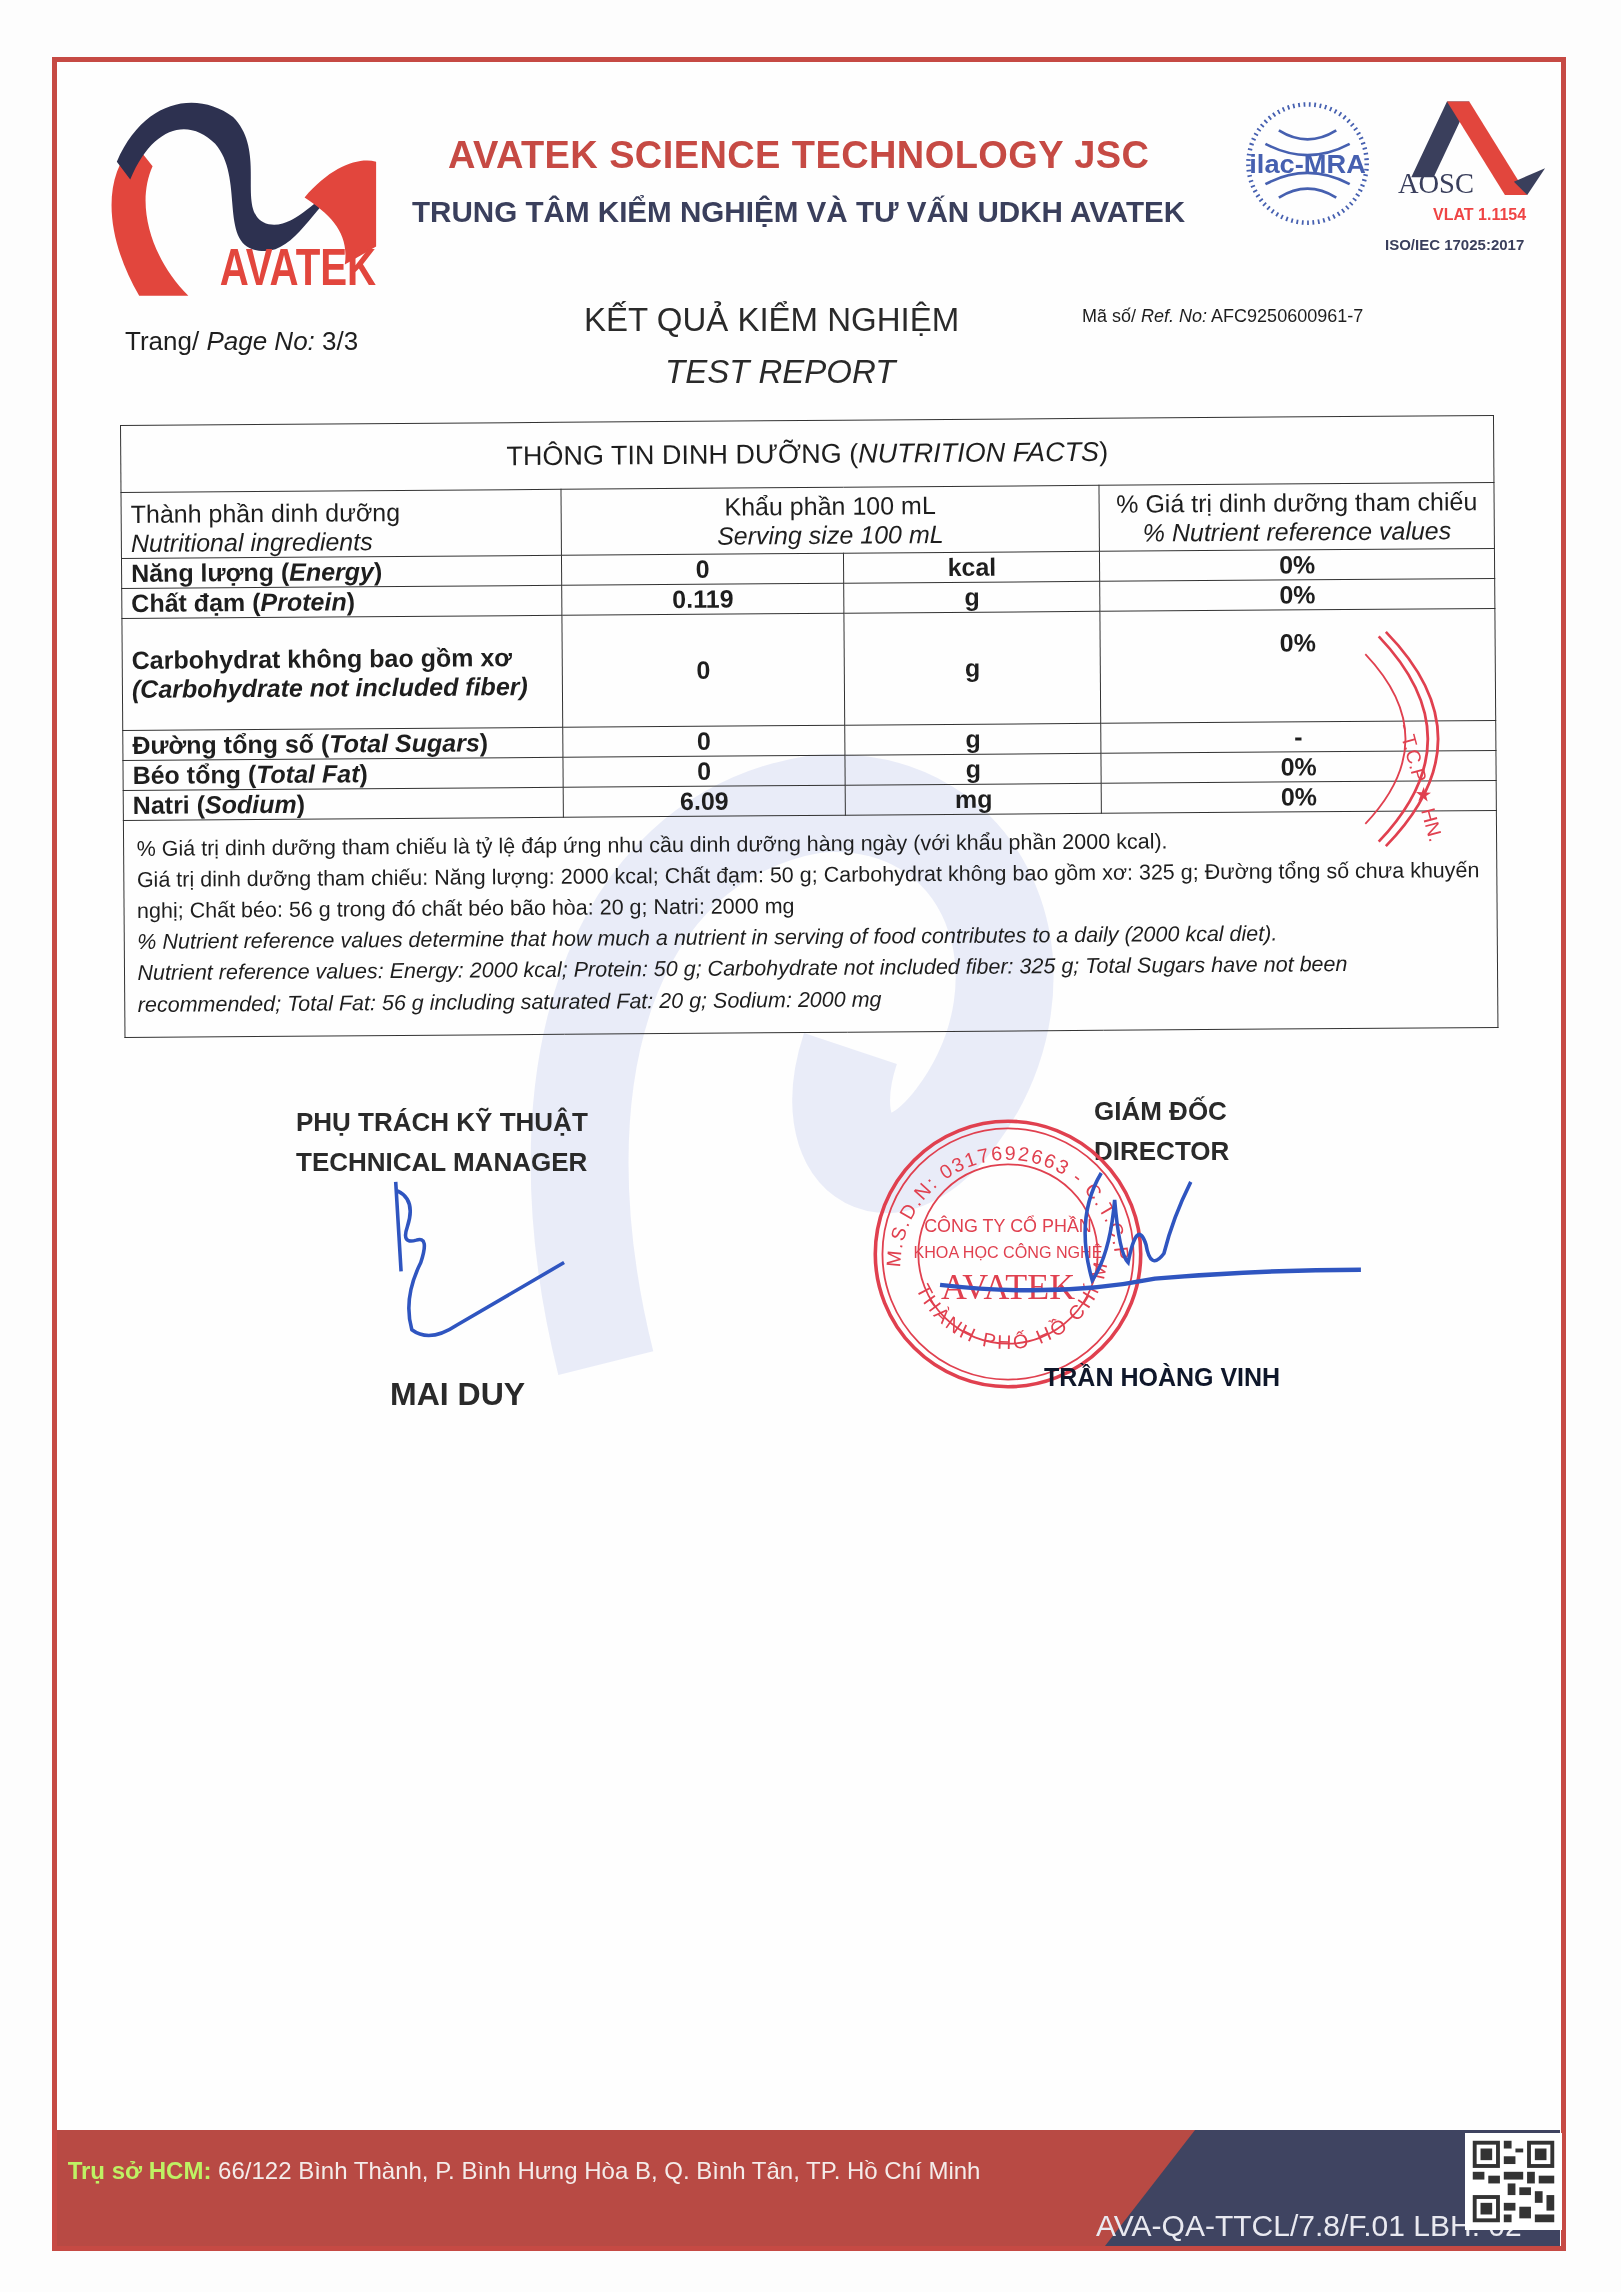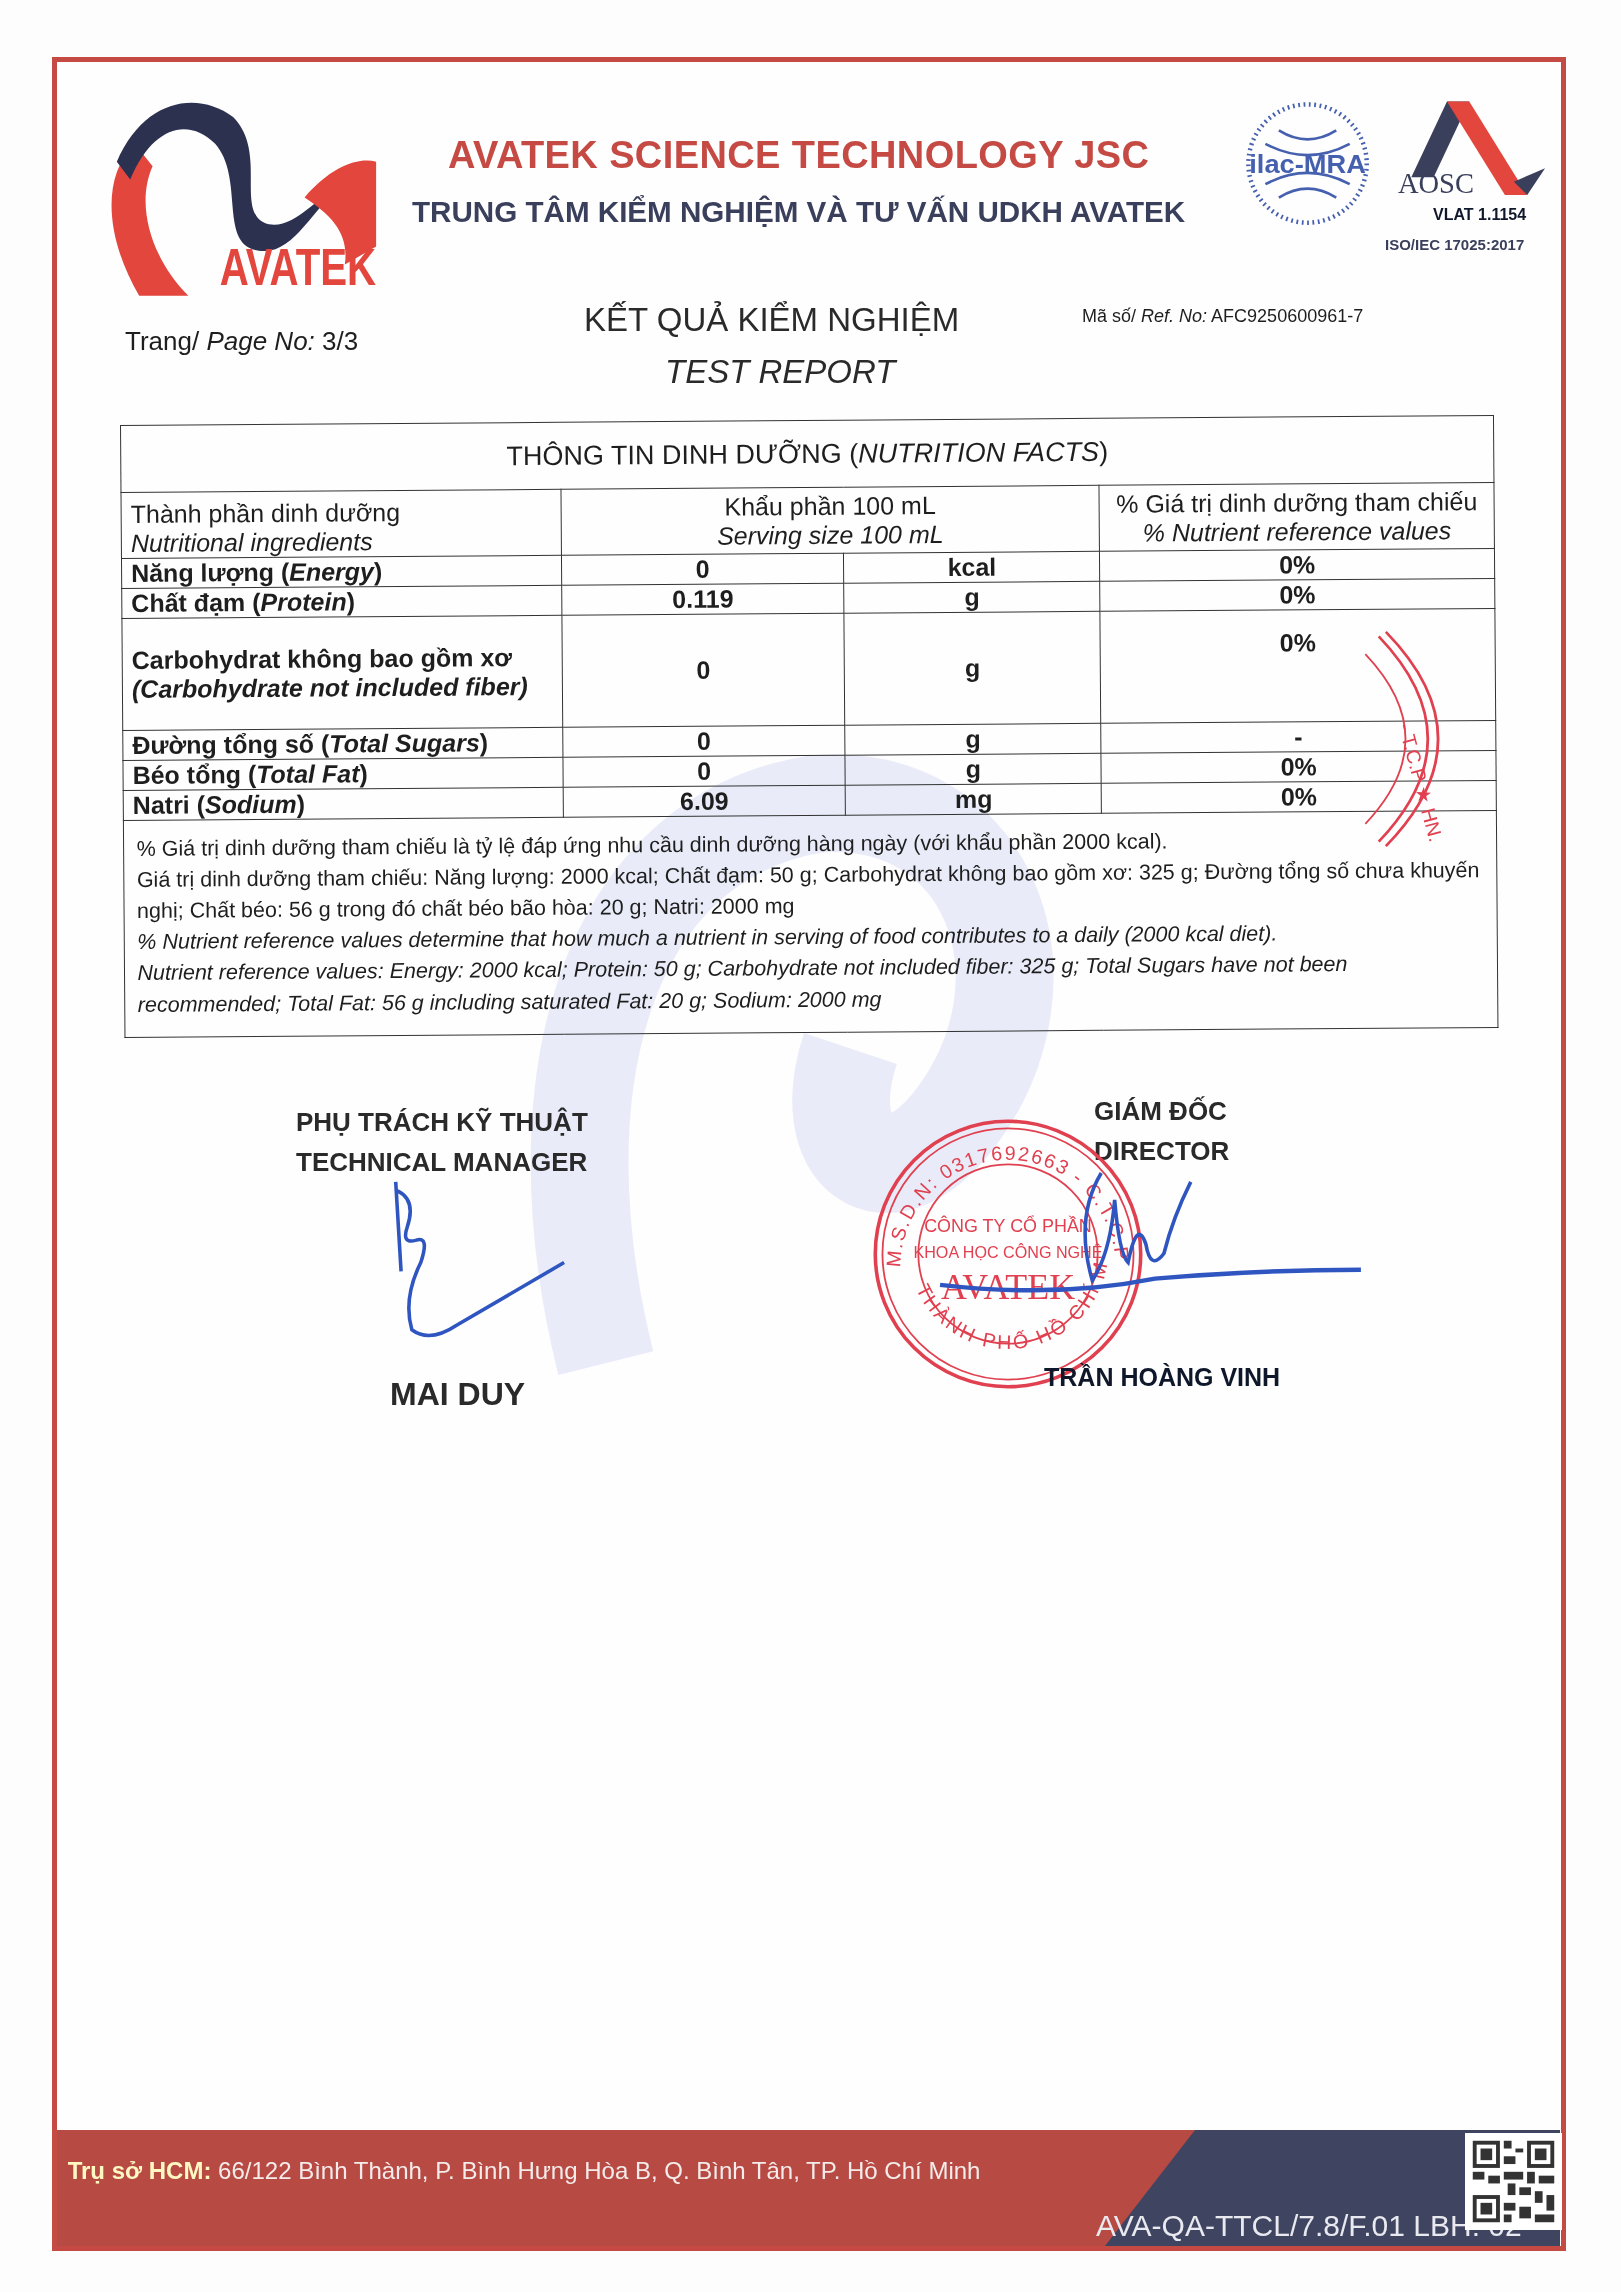--- a/index.html
+++ b/index.html
@@ -17,21 +17,21 @@
   
   .logo { position: absolute; left: 90px; top: 81px; width: 304px; height: 215px; }
   .company-name {
     position: absolute; left: 448px; top: 134px; font-size: 38px; font-weight: bold; color: #c64a44; letter-spacing: 0.4px;
   }
   .company-sub {
     position: absolute; left: 412px; top: 195px; font-size: 29.6px; font-weight: bold; color: #3a3f5c;
   }
   .ilac { position: absolute; left: 1243px; top: 99px; width: 130px; height: 130px; }
   .aosc { position: absolute; left: 1393px; top: 97px; width: 157px; height: 107px; }
-  .aosc-code { position: absolute; left: 1433px; top: 206px; font-size: 16px; font-weight: bold; color: #0f172a; }
+  .aosc-code { position: absolute; left: 1433px; top: 206px; font-size: 16px; font-weight: bold; color: #ef4444; }
   .iso-code { position: absolute; left: 1385px; top: 236px; font-size: 15px; font-weight: bold; color: #3a3f5c; }
 
   .page-no { position: absolute; left: 125px; top: 326px; font-size: 26px; }
   .page-no i { font-style: italic; }
   .title-vi { position: absolute; left: 584px; top: 301px; font-size: 33px; color: #2a2a2a; }
   .title-en { position: absolute; left: 665px; top: 353px; font-size: 33px; font-style: italic; color: #2a2a2a; }
   .ref-no { position: absolute; left: 1082px; top: 306px; font-size: 18px; }
   .ref-no i { font-style: italic; }
 
   
@@ -70,21 +70,21 @@
   .footer {
     position: absolute; left: 57px; top: 2130px; width: 1503px; height: 116px; background: #b84a44; overflow: hidden;
   }
   .footer-dark {
     position: absolute; left: 1048px; top: 0; width: 537px; height: 116px; background: #3f4461;
     clip-path: polygon(90px 0, 537px 0, 537px 116px, 0 116px);
   }
   .addr1, .addr2 { position: absolute; left: 10.7px; font-size: 24px; color: #f4ecea; white-space: nowrap; }
   .addr1 { top: 27px; }
   .addr2 { top: 66px; }
-  .addr1 b, .addr2 b { color: #fef9c3; margin-top: 35px; }
+  .addr1 b, .addr2 b { color: #bef264; margin-top: 35px; }
   .form-code { position: absolute; left: 1039px; top: 79px; font-size: 30px; color: #e9e9f0; white-space: nowrap; }
   .qr { position: absolute; left: 1465px; top: 2133px; width: 97px; height: 97px; background: #fff; }
 </style>
 </head>
 <body>
 
 <div class="frame"></div>
 
 <svg class="watermark" viewBox="0 0 100 100">
   <path d="M20 90 C10 50 20 15 50 10 C75 8 85 35 70 55 C60 68 50 60 55 45" fill="none" stroke="#3b55c8" stroke-width="14"></path>

